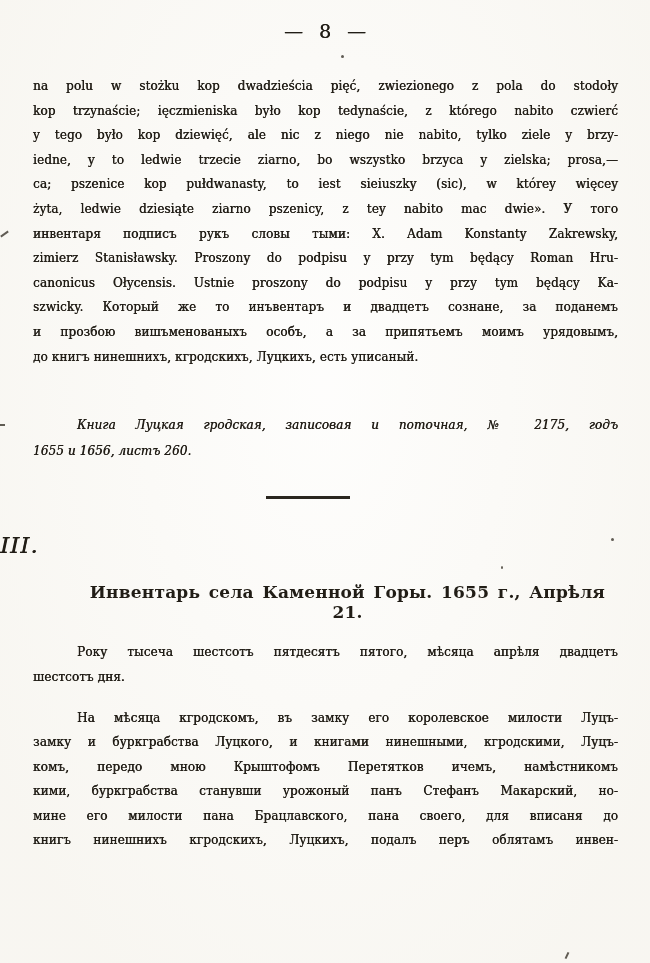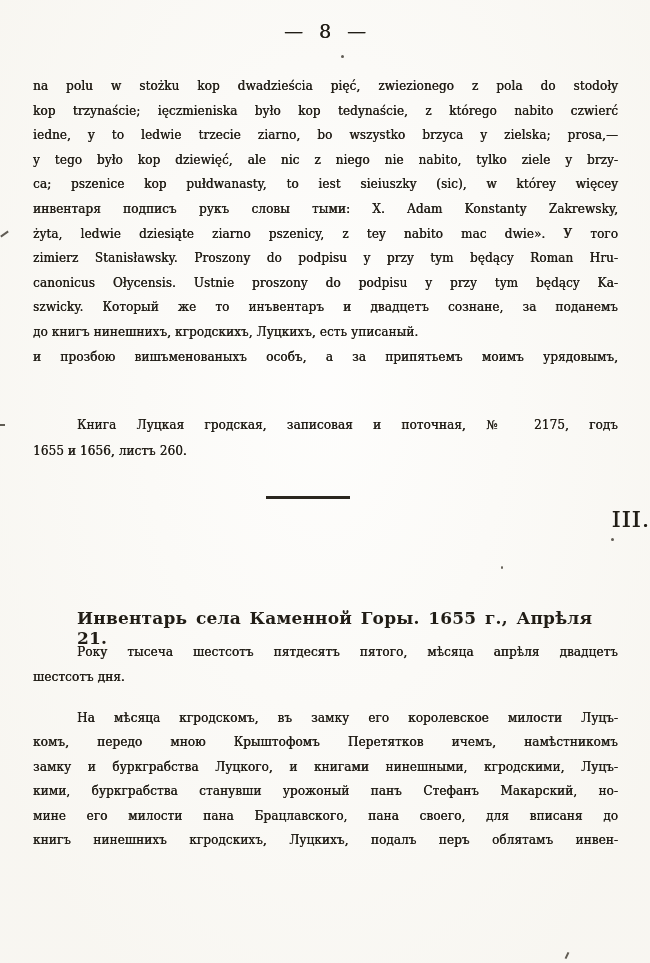--- a/index.html
+++ b/index.html
@@ -30,102 +30,104 @@
     left: 33px;
     width: 585px;
     font-size: 12px;
     letter-spacing: 0.1px;
     text-shadow: 0.35px 0 0 currentColor;
   }
   .line { text-align: justify; text-align-last: justify; }
   .line.last { text-align-last: left; }
   .line.indent { text-indent: 44px; }
   .para-1 { top: 74px;  line-height: 24.6px; }
-  .para-source { top: 412px; line-height: 26px; }
+  .para-source { top: 412px; line-height: 26px; font-style: italic; }
   .para-2 { top: 640px; line-height: 25px; }
   .para-3 { top: 706px; line-height: 24.4px; }
   .separator-rule {
     position: absolute;
     top: 496px;
     left: 266px;
     width: 84px;
     height: 2.5px;
     background: #2a261f;
   }
   .section-num {
     position: absolute;
-    top: 506px;
+    top: 532px;
     left: 0;
     width: 100%;
-    text-align: right;
+    text-align: left;
     font-size: 23px;
     letter-spacing: 1px;
     text-shadow: 0.4px 0 0 currentColor;
+    font-style: italic;
   }
   .subheading {
     position: absolute;
-    top: 608px;
+    top: 582px;
     left: 77px;
     width: 541px;
     font-size: 17px;
     font-weight: bold;
     word-spacing: 2.5px;
     letter-spacing: 0.2px;
+    text-align: center;
   }
   
   .artifact { position: absolute; background: #3a352c; opacity: 0.8; }
   .artifact-tick { left: 0; top: 233px; width: 9px; height: 2px; transform: rotate(-35deg); }
   .artifact-dash { left: 0; top: 424px; width: 5px; height: 2px; }
   .artifact-dot-header { left: 341px; top: 55px; width: 3px; height: 3px; border-radius: 50%; }
   .artifact-dot-right { left: 611px; top: 538px; width: 3px; height: 3px; border-radius: 50%; }
   .artifact-dot-mid { left: 501px; top: 566px; width: 2px; height: 3px; border-radius: 50%; }
   .artifact-quote-bottom { left: 566px; top: 952px; width: 2px; height: 7px; transform: rotate(25deg); }
 </style>
 </head>
 <body>
 
 <div class="page">
 
   <div class="page-header">— 8 —</div>
 
   <div class="para para-1">
       <div class="line">na polu w stożku kop dwadzieścia pięć, zwiezionego z pola do stodoły</div>
       <div class="line">kop trzynaście; ięczmieniska było kop tedynaście, z którego nabito czwierć</div>
+      <div class="line">y tego było kop dziewięć, ale nic z niego nie nabito, tylko ziele y brzy-</div>
       <div class="line">iedne, y to ledwie trzecie ziarno, bo wszystko brzyca y zielska; prosa,—</div>
-      <div class="line">y tego było kop dziewięć, ale nic z niego nie nabito, tylko ziele y brzy-</div>
       <div class="line">ca; pszenice kop pułdwanasty, to iest sieiuszky (sic), w którey więcey</div>
+      <div class="line">żyta, ledwie dziesiąte ziarno pszenicy, z tey nabito mac dwie». У того</div>
       <div class="line">инвентаря подписъ рукъ словы тыми: X. Adam Konstanty Zakrewsky,</div>
-      <div class="line">żyta, ledwie dziesiąte ziarno pszenicy, z tey nabito mac dwie». У того</div>
       <div class="line">zimierz Stanisławsky. Proszony do podpisu y przy tym będący Roman Hru-</div>
       <div class="line">canonicus Ołycensis. Ustnie proszony do podpisu y przy tym będący Ka-</div>
       <div class="line">szwicky. Который же то инъвентаръ и двадцетъ сознане, за поданемъ</div>
+      <div class="line">и прозбою вишъменованыхъ особъ, а за припятьемъ моимъ урядовымъ,</div>
       <div class="line last">до книгъ нинешнихъ, кгродскихъ, Луцкихъ, есть уписаный.</div>
-      <div class="line">и прозбою вишъменованыхъ особъ, а за припятьемъ моимъ урядовымъ,</div>
     </div>
 
   <div class="para para-source">
       <div class="line indent">Книга Луцкая гродская, записовая и поточная, № 2175, годъ</div>
       <div class="line last">1655 и 1656, листъ 260.</div>
     </div>
 
   <div class="separator-rule"></div>
 
   <div class="section-num">III.</div>
 
   <div class="subheading">Инвентарь села Каменной Горы. 1655 г., Апрѣля 21.</div>
 
   <div class="para para-2">
       <div class="line indent">Року тысеча шестсотъ пятдесятъ пятого, мѣсяца апрѣля двадцетъ</div>
       <div class="line last">шестсотъ дня.</div>
     </div>
 
   <div class="para para-3">
       <div class="line indent">На мѣсяца кгродскомъ, въ замку его королевское милости Луцъ-</div>
+      <div class="line">замку и буркграбства Луцкого, и книгами нинешными, кгродскими, Луцъ-</div>
       <div class="line">комъ, передо мною Крыштофомъ Перетятков ичемъ, намѣстникомъ</div>
-      <div class="line">замку и буркграбства Луцкого, и книгами нинешными, кгродскими, Луцъ-</div>
       <div class="line">кими, буркграбства станувши урожоный панъ Стефанъ Макарский, но-</div>
       <div class="line">мине его милости пана Брацлавского, пана своего, для вписаня до</div>
       <div class="line">книгъ нинешнихъ кгродскихъ, Луцкихъ, подалъ перъ облятамъ инвен-</div>
     </div>
 
   <div class="artifact artifact-tick"></div>
   <div class="artifact artifact-dash"></div>
   <div class="artifact artifact-dot-header"></div>
   <div class="artifact artifact-dot-right"></div>
   <div class="artifact artifact-dot-mid"></div>

